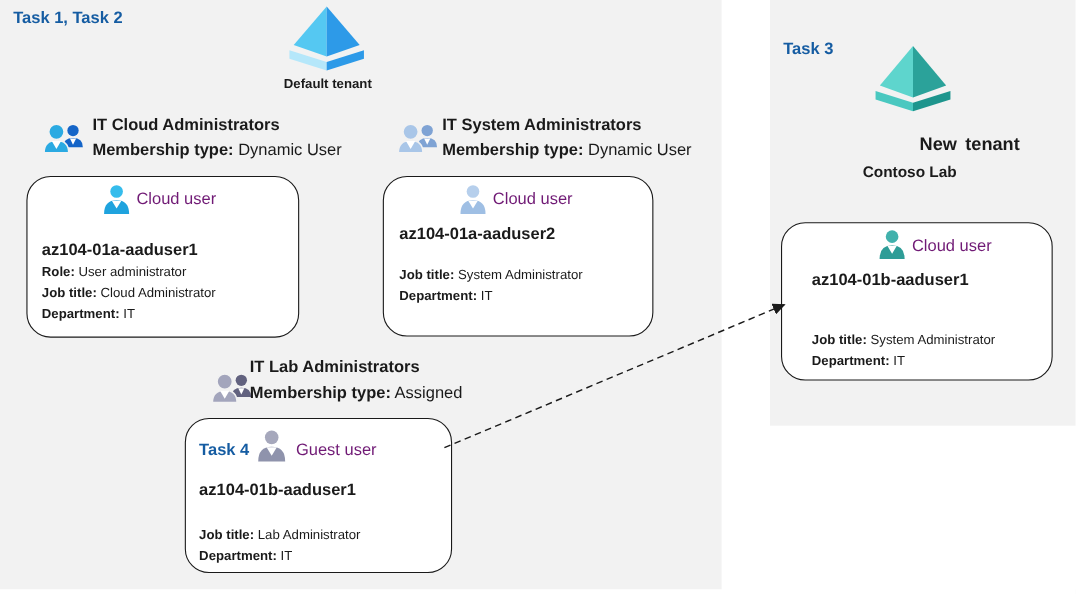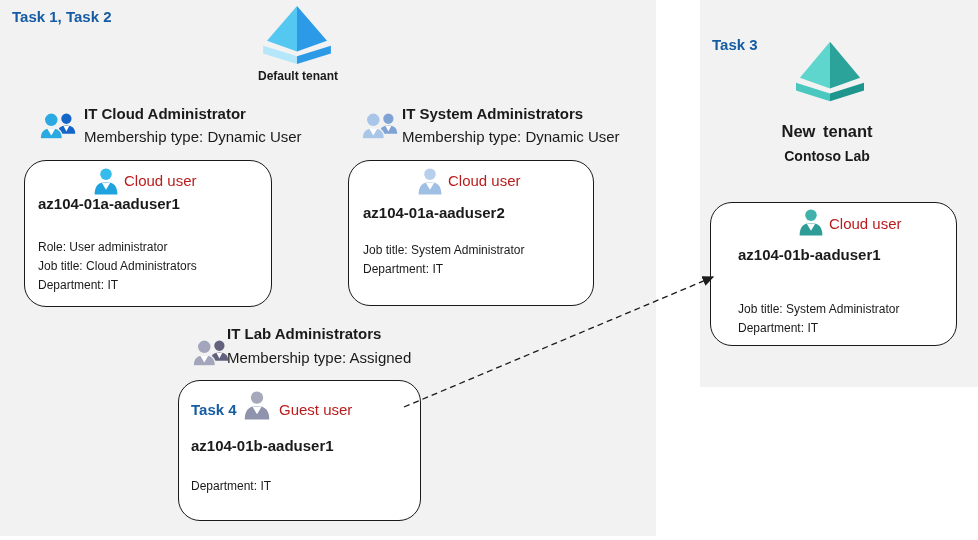--- a/index.html
+++ b/index.html
@@ -5,23 +5,23 @@
   html,body { margin:0; padding:0; background:#fff; }
   body { font-family:"Liberation Sans", sans-serif; color:#1a1a1a; }
   .canvas { position:relative; width:978px; height:536px; background:#ffffff; overflow:hidden; }
   .bg-left { position:absolute; left:0; top:0; width:656px; height:540px; background:#F2F2F2; }
   .panel-right { position:absolute; left:700px; top:0; width:278px; height:387px; background:#F2F2F2; }
   .abs { position:absolute; }
   .task-label { color:#155CA2; font-weight:700; font-size:15px; white-space:nowrap; }
   .tenant-label { font-weight:700; font-size:12px; text-align:center; white-space:nowrap; }
   .group-title { font-weight:700; font-size:15px; white-space:nowrap; }
   .group-membership { font-size:15px; white-space:nowrap; }
-  .b { font-weight:400; }
+  .b { font-weight:700; }
   .card { position:absolute; background:#ffffff; border:1.3px solid #1a1a1a; border-radius:22px; box-sizing:border-box; }
-  .card-kind { font-size:15px; color:#b91c1c; white-space:nowrap; }
+  .card-kind { font-size:15px; color:#701a75; white-space:nowrap; }
   .card-user { font-weight:700; font-size:15px; white-space:nowrap; }
   .attr { font-size:12px; line-height:19px; white-space:nowrap; }
   .wordspace { word-spacing:3px; }
   svg { display:block; }
   .arrow-layer { position:absolute; left:0; top:0; pointer-events:none; }
 </style>
 </head>
 <body>
 
 <div class="canvas">
@@ -44,39 +44,39 @@
   <div class="abs" style="left:39px; top:109px;">
     <svg width="38" height="34" viewBox="0 0 34 30">
       <circle cx="24.5" cy="8.5" r="4.6" fill="#1565C8"></circle>
       <path d="M16.5 22 Q16.5 14.5 24.5 14.5 Q32.5 14.5 32.5 22 Z" fill="#1565C8"></path>
       <path d="M24.5 20 L22 14.9 L27 14.9 Z" fill="#FFF"></path>
       <circle cx="11" cy="9.5" r="6.2" fill="#2BAAE2" stroke="#F2F2F2" stroke-width="1.2"></circle>
       <path d="M1 26.5 Q1 16.5 11 16.5 Q21 16.5 21 26.5 Z" fill="#2BAAE2" stroke="#F2F2F2" stroke-width="1.2"></path>
       <path d="M11 23.5 L7.2 17 L14.8 17 Z" fill="#FFF"></path>
     </svg>
   </div>
-  <div class="abs group-title" style="left:84px; top:105px;">IT Cloud Administrator</div>
+  <div class="abs group-title" style="left:84px; top:105px;">IT Cloud Administrators</div>
   <div class="abs group-membership" style="left:84px; top:128px;">
     <span class="b">Membership type:</span>
     <span>Dynamic User</span>
   </div>
 
   <div class="card" style="left:24px; top:160px; width:248px; height:147px;">
     <div class="abs" style="left:68px; top:6px;">
       <svg width="26" height="29" viewBox="0 0 24 26">
         <circle cx="12" cy="6.2" r="5.3" fill="#35BCEC"></circle>
         <path d="M1.5 25 Q1.5 13.5 12 13.5 Q22.5 13.5 22.5 25 Z" fill="#1FA3DE"></path>
         <path d="M12 20.5 L8 13.9 L16 13.9 Z" fill="#FFF"></path>
       </svg>
     </div>
     <div class="abs card-kind" style="left:99px; top:11px;">Cloud user</div>
-    <div class="abs card-user" style="left:13px; top:34px;">az104-01a-aaduser1</div>
+    <div class="abs card-user" style="left:13px; top:58px;">az104-01a-aaduser1</div>
     <div class="abs" style="left:13px; top:77px;">
       <div class="attr"><span class="b">Role:</span> <span>User administrator</span></div>
-      <div class="attr"><span class="b">Job title:</span> <span>Cloud Administrators</span></div>
+      <div class="attr"><span class="b">Job title:</span> <span>Cloud Administrator</span></div>
       <div class="attr"><span class="b">Department:</span> <span>IT</span></div>
     </div>
   </div>
 
   <div class="abs" style="left:361px; top:109px;">
     <svg width="38" height="34" viewBox="0 0 34 30">
       <circle cx="24.5" cy="8.5" r="4.6" fill="#7FA3D4"></circle>
       <path d="M16.5 22 Q16.5 14.5 24.5 14.5 Q32.5 14.5 32.5 22 Z" fill="#7FA3D4"></path>
       <path d="M24.5 20 L22 14.9 L27 14.9 Z" fill="#FFF"></path>
       <circle cx="11" cy="9.5" r="6.2" fill="#A9C6E8" stroke="#F2F2F2" stroke-width="1.2"></circle>
@@ -115,46 +115,47 @@
       <path d="M1 26.5 Q1 16.5 11 16.5 Q21 16.5 21 26.5 Z" fill="#A3A5BC" stroke="#F2F2F2" stroke-width="1.2"></path>
       <path d="M11 23.5 L7.2 17 L14.8 17 Z" fill="#FFF"></path>
     </svg>
   </div>
   <div class="abs group-membership" style="left:227px; top:349px;">
     <span class="b">Membership type:</span>
     <span>Assigned</span>
   </div>
   <div class="abs group-title" style="left:227px; top:325px;">IT Lab Administrators</div>
 
-  <div class="card" style="left:178px; top:380px; width:243px; height:141px;">
+  <div class="card" style="left:168px; top:380px; width:243px; height:141px;">
     <div class="abs task-label" style="left:12px; top:20px;">Task 4</div>
     <div class="abs" style="left:64px; top:9px;">
       <svg width="28" height="31" viewBox="0 0 24 26">
         <circle cx="12" cy="6.2" r="5.3" fill="#A6A8BC"></circle>
         <path d="M1.5 25 Q1.5 13.5 12 13.5 Q22.5 13.5 22.5 25 Z" fill="#8F93AC"></path>
         <path d="M12 20.5 L8 13.9 L16 13.9 Z" fill="#FFF"></path>
       </svg>
     </div>
     <div class="abs card-kind" style="left:100px; top:20px;">Guest user</div>
     <div class="abs card-user" style="left:12px; top:56px;">az104-01b-aaduser1</div>
     <div class="abs" style="left:12px; top:96px;">
+      <div class="attr"><span class="b">Job title:</span> <span>Lab Administrator</span></div>
       <div class="attr"><span class="b">Department:</span> <span>IT</span></div>
     </div>
   </div>
 
   <div class="abs task-label" style="left:712px; top:12px;margin-top:24px;">Task 3</div>
   <div class="abs" style="left:795px; top:40px;">
     <svg width="70" height="64" viewBox="0 0 72 64">
       <polygon points="36,1 5,38 36,49" fill="#5ED5CD"></polygon>
       <polygon points="36,1 67,38 36,49" fill="#2BA29A"></polygon>
       <polygon points="1,43 36,54 36,62 1,51" fill="#4AC8C0"></polygon>
       <polygon points="71,43 36,54 36,62 71,51" fill="#1E958D"></polygon>
     </svg>
   </div>
-  <div class="abs tenant-label wordspace" style="left:727px; top:122px; width:200px; font-size:16.5px;">New tenant</div>
+  <div class="abs tenant-label wordspace" style="left:727px; top:122px; width:200px; font-size:16.5px;text-align:right;">New tenant</div>
   <div class="abs tenant-label" style="left:727px; top:148px; width:200px; font-size:14px;">Contoso Lab</div>
 
   <div class="card" style="left:710px; top:202px; width:247px; height:144px;">
     <div class="abs" style="left:87px; top:5px;">
       <svg width="26" height="29" viewBox="0 0 24 26">
         <circle cx="12" cy="6.2" r="5.3" fill="#41B1AC"></circle>
         <path d="M1.5 25 Q1.5 13.5 12 13.5 Q22.5 13.5 22.5 25 Z" fill="#2E9D97"></path>
         <path d="M12 20.5 L8 13.9 L16 13.9 Z" fill="#FFF"></path>
       </svg>
     </div>

